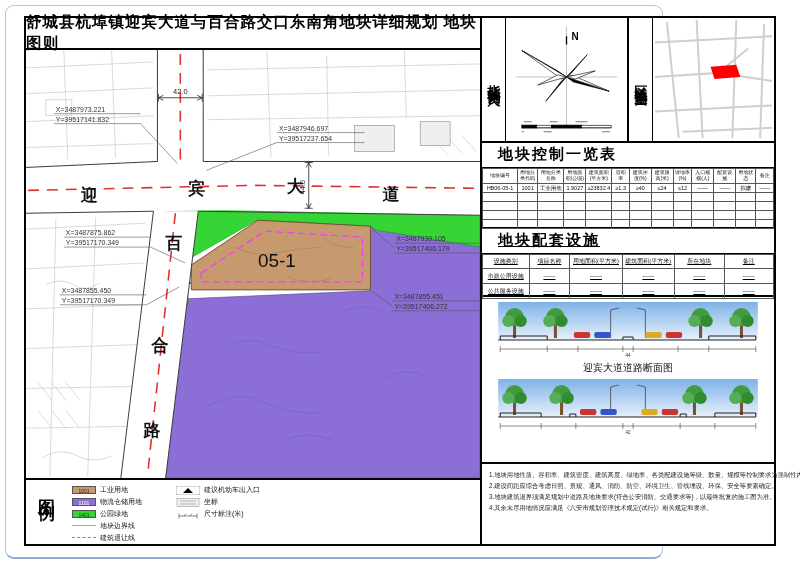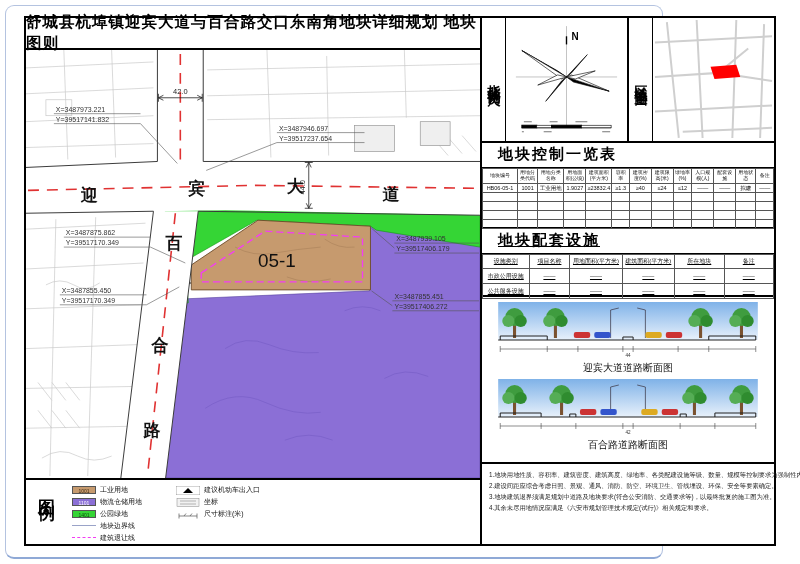--- a/index.html
+++ b/index.html
@@ -518,21 +518,20 @@
                 <rect x="168" y="32" width="16" height="6" rx="2" fill="#cc3333"></rect>
               </g>
               <g stroke="#222" stroke-width="1" fill="none">
                 <path d="M8,40 L260,40 M10,36 L50,36 M10,36 L10,40 M50,36 L50,40 M220,36 L260,36 M220,36 L220,40 M260,36 L260,40 M78,37 L84,37 M78,37 L78,40 M84,37 L84,40 M186,37 L192,37 M186,37 L186,40 M192,37 L192,40"></path>
               </g>
               <g stroke="#444" stroke-width="0.6" fill="none">
                 <path d="M10,49 L260,49 M10,46 L10,52 M50,46 L50,52 M84,46 L84,52 M130,46 L130,52 M140,46 L140,52 M186,46 L186,52 M220,46 L220,52 M260,46 L260,52"></path>
               </g>
               <text x="135" y="57" font-size="4.5" fill="#333" text-anchor="middle">42</text>
             </svg>
-            <div class="xsec-caption">百合路道路断面图</div>
           </div>
         </div>
       </div>
 
       <div class="sec">
         <div class="rules-body">
           <p>1.地块用地性质、容积率、建筑密度、建筑高度、绿地率、各类配建设施等级、数量、规模等控制要求为强制性内容。</p>
           <p>2.建设间距应综合考虑日照、景观、通风、消防、防空、环境卫生、管线埋设、环保、安全等要素确定。</p>
           <p>3.地块建筑退界须满足规划中道路及地块要求(符合公安消防、交通要求等)，以最终批复的施工图为准。</p>
           <p>4.其余未尽用地情况应满足《六安市规划管理技术规定(试行)》相关规定和要求。</p>

